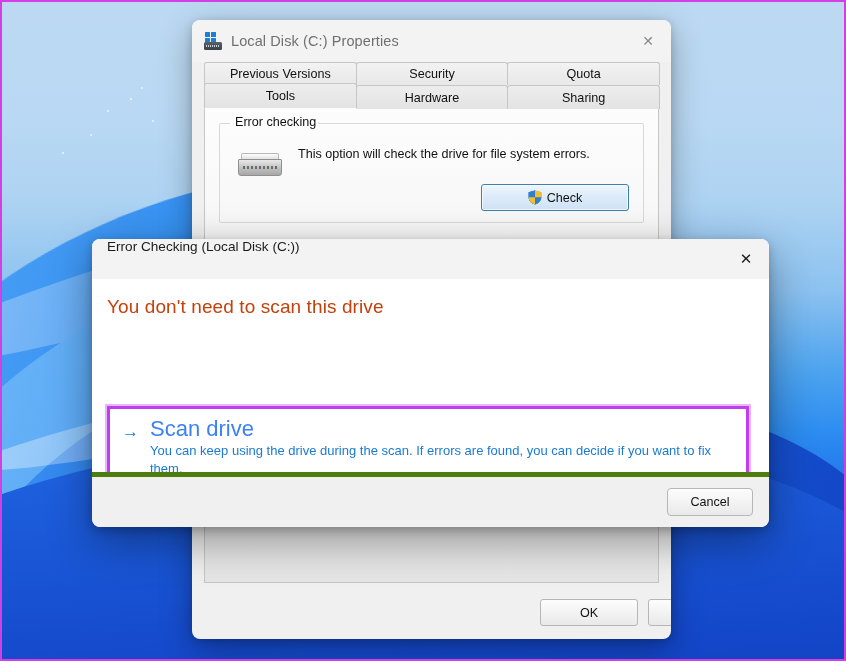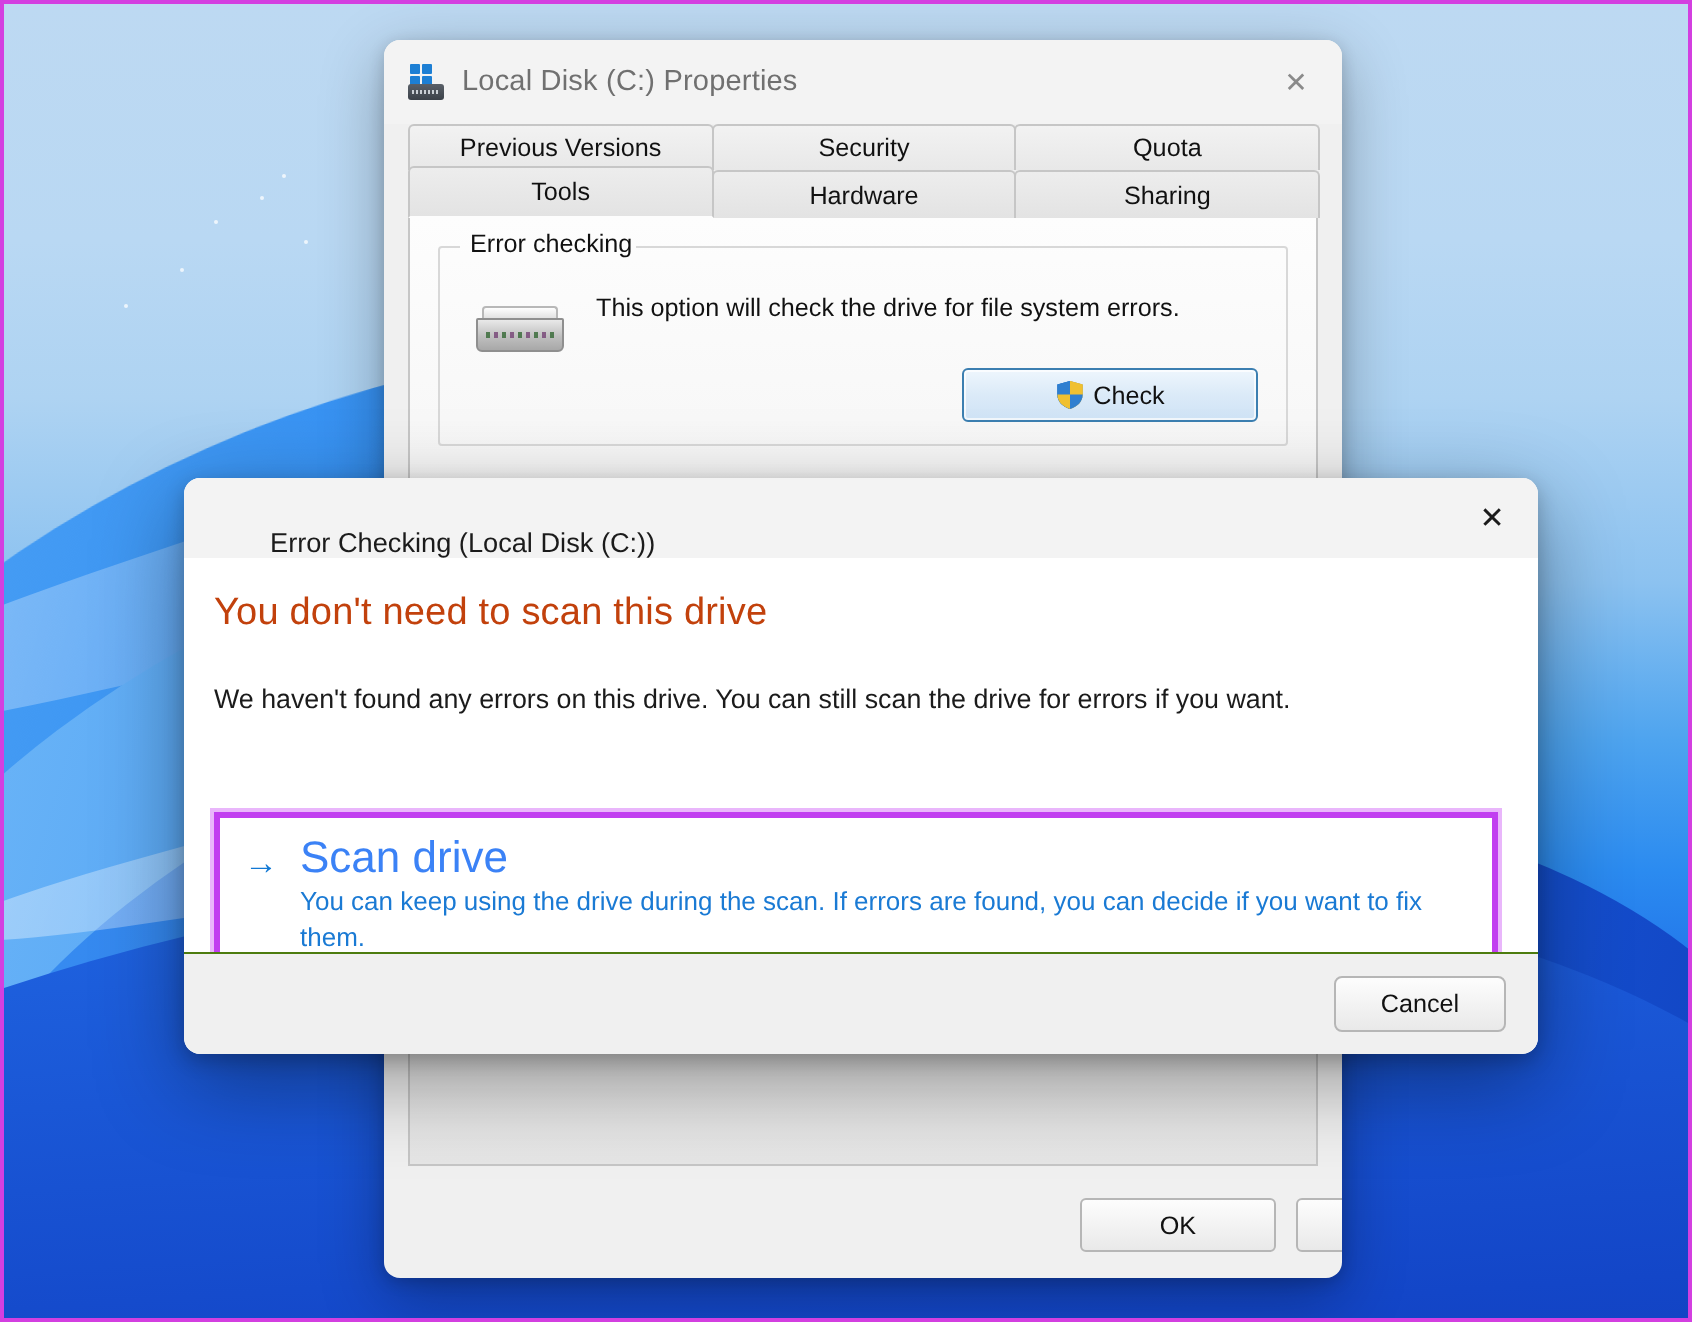--- a/index.html
+++ b/index.html
@@ -280,24 +280,23 @@
   
   #errdlg {
     left: 90px; top: 237px; width: 677px; height: 288px;
     background: #ffffff;
     border-radius: 8px;
     box-shadow: 0 14px 44px rgba(0,0,0,.38), 0 3px 10px rgba(0,0,0,.22);
   }
   #errdlg .titlebar {
     height: 40px;
     background: #f3f3f3;
-    display: flex; align-items: flex-end;
+    display: flex; align-items: flex-start;
     position: relative;
     border-bottom: 1px solid #ececec;
-    padding-left: 28px;
   }
   #errdlg .tb-title {
     margin-left: 15px;
     font-size: 13.6px;
     color: #1b1b1b;
   }
   #errdlg .tb-close {
     position: absolute; right: 0; top: 0;
     width: 46px; height: 40px;
     display: flex; align-items: center; justify-content: center;
@@ -361,21 +360,21 @@
     left: 37px; top: 30px; right: 4px;
     font-size: 13px;
     color: #1a7ad4;
     line-height: 17.5px;
   }
   #errdlg .footer {
     position: absolute;
     left: 0; right: 0; bottom: 0;
     height: 50px;
     background: #f0f0f0;
-    border-top: 1px solid #4d7c0f;
+    border-top: 5px solid #4d7c0f;
     border-radius: 0 0 8px 8px;
     padding-left: 44px;
   }
   #errdlg .footer .winbtn {
     right: 16px; top: 11px;
     width: 84px; height: 26px;
     border-radius: 4px;
   }
 </style>
 </head>
@@ -483,21 +482,20 @@
 
   <div class="window" id="errdlg">
 
     <div class="titlebar">
       <span class="tb-title">Error Checking (Local Disk (C:))</span>
       <span class="tb-close">✕</span>
     </div>
 
     <div class="content">
       <div class="err-head">You don't need to scan this drive</div>
-      <div class="err-sub">We haven't found any errors on this drive. You can still scan the drive for errors if you want.</div>
 
       <div class="cmdlink-wrap">
         <div class="cmdlink">
           <span class="arrow">→</span>
           <span class="title">Scan drive</span>
           <span class="desc">You can keep using the drive during the scan. If errors are found, you can decide if you want to fix them.</span>
         </div>
         <div class="annot"></div>
       </div>
     </div>

